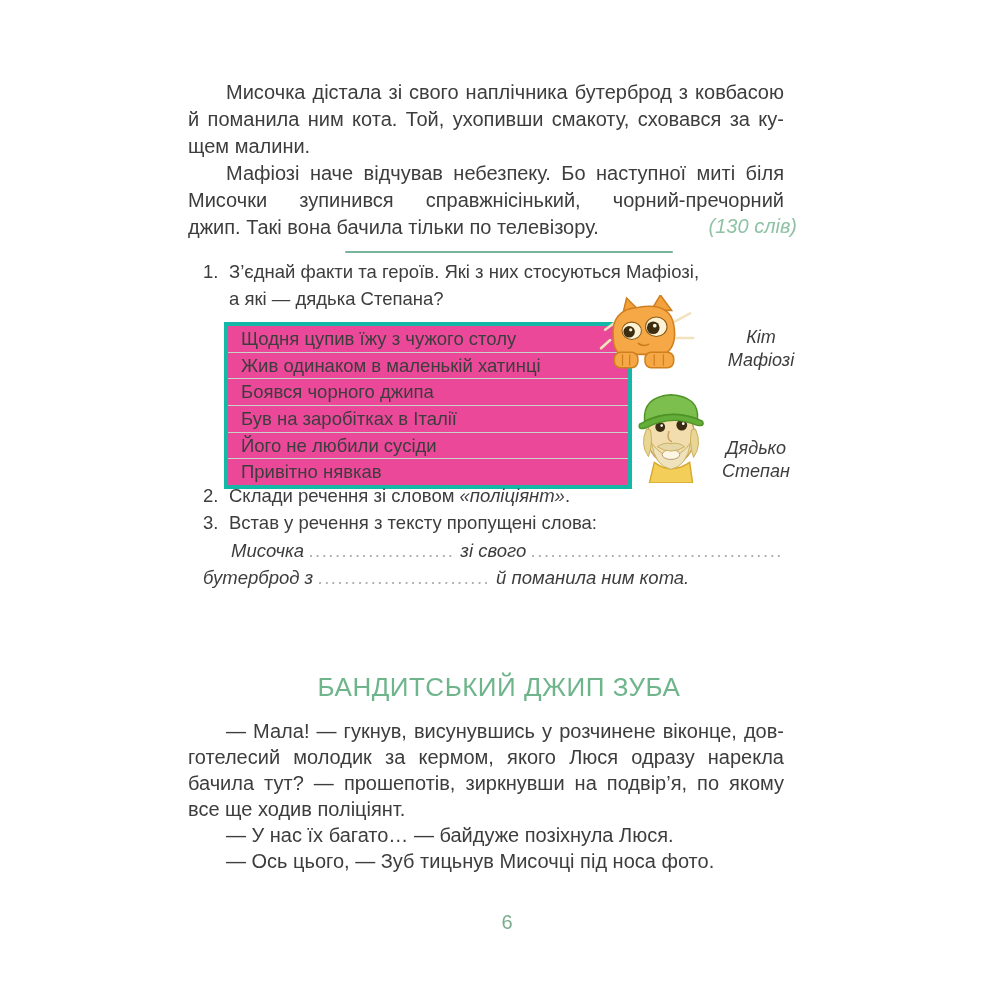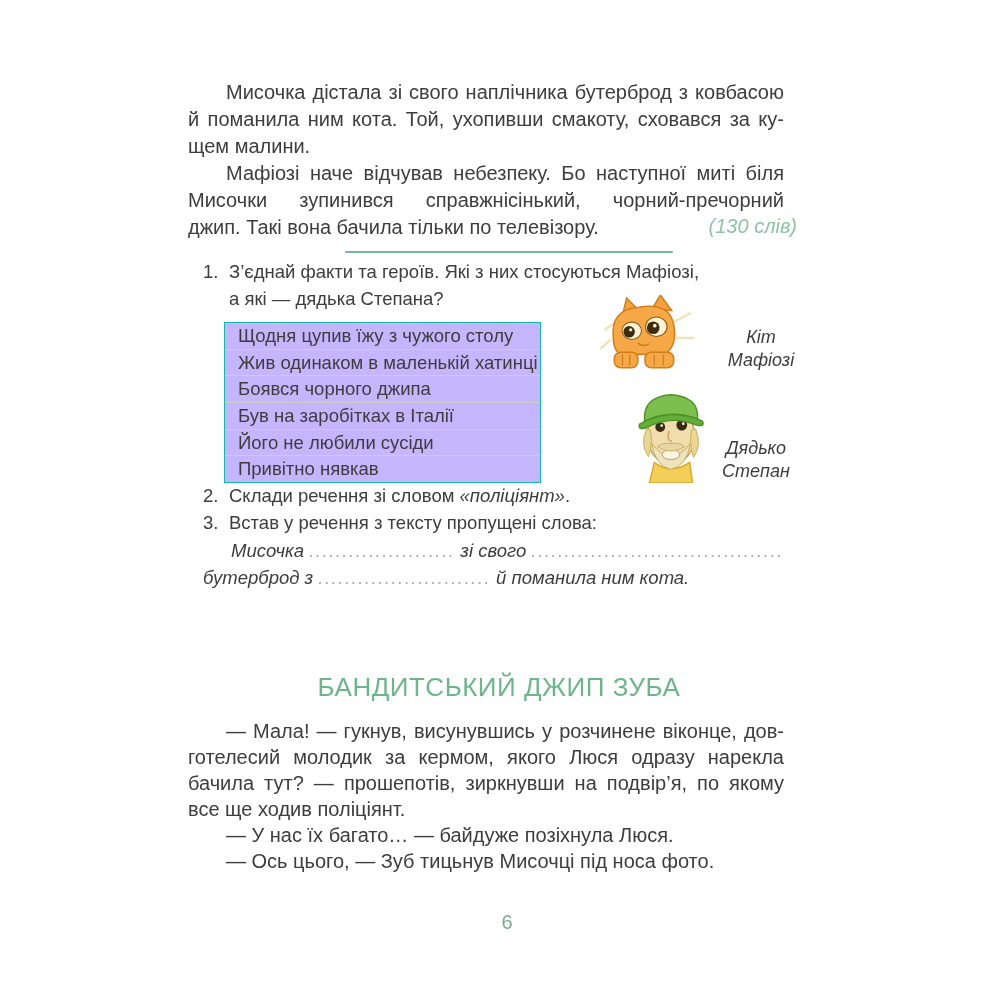--- a/index.html
+++ b/index.html
@@ -22,22 +22,22 @@
   }
   
   .separator{position:absolute;left:345px;top:251px;width:328px;height:2px;background:#79b39a;border-radius:2px;}
   
   .ex{position:absolute;left:203px;width:596px;display:flex;font-size:18.5px;line-height:27px;}
   .ex-num{flex:none;width:26px;}
   .ex-body{flex:1;}
   .italic{font-style:italic;}
   
   .facts{
-    position:absolute;left:224px;top:322px;width:317px;
-    border:1px solid #14b8a6;background:#c4b5fd;box-sizing:border-box;
+    position:absolute;left:224px;top:322px;width:408px;
+    border:4px solid #14b8a6;background:#ec4899;box-sizing:border-box;
   }
   .facts .trow{
     height:25.7px;line-height:25.7px;padding-left:13px;font-size:18.5px;
     border-top:1px solid #cbd1c8;white-space:nowrap;overflow:hidden;
   }
   .facts .trow:first-child{border-top:none;}
   
   .char-illo{position:absolute;}
   .char-label{
     position:absolute;font-style:italic;font-size:18px;line-height:23px;

